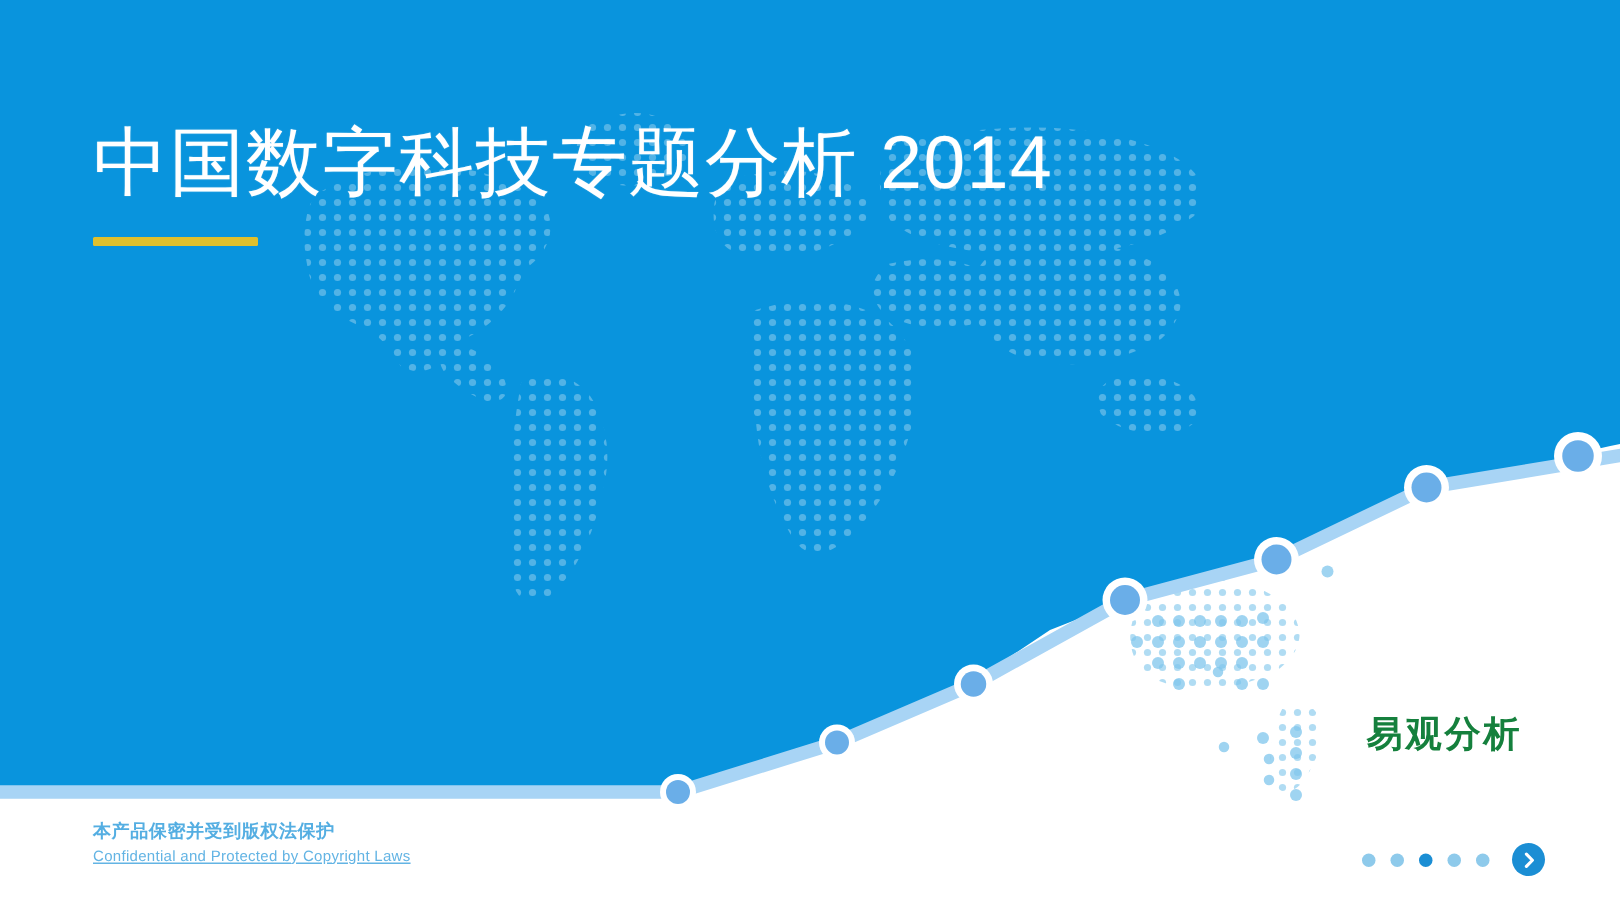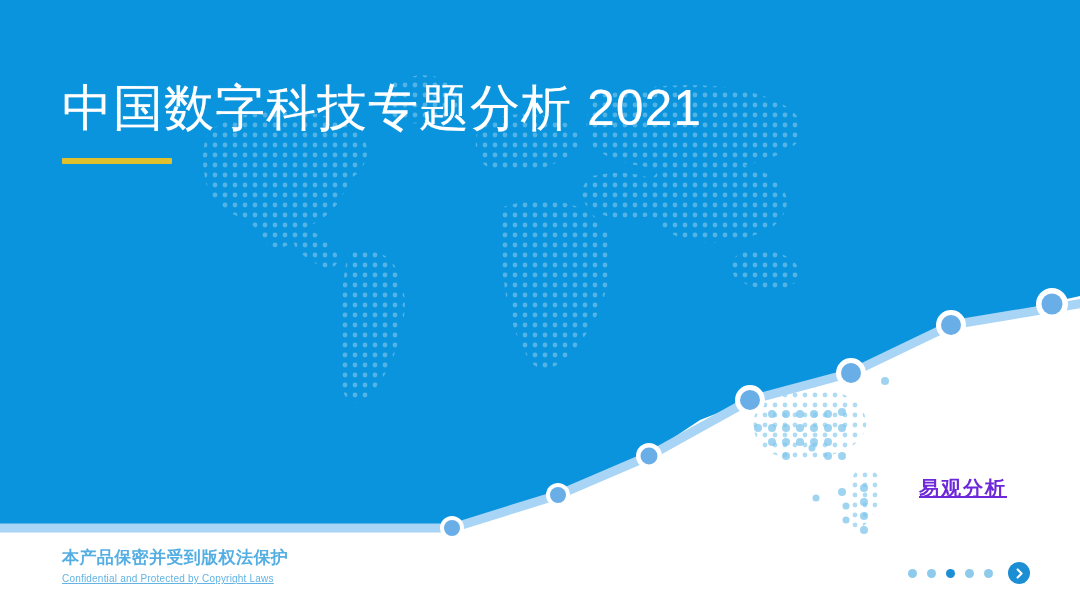--- a/index.html
+++ b/index.html
@@ -55,21 +55,21 @@
 
   
   .footer-note {
     position: absolute;
     left: 62px;
     top: 545px;
     line-height: 1.55;
   }
   .footer-note .cn {
     display: block;
-    font-size: 17px;
+    font-size: 12px;
     font-weight: 700;
     color: #54aee2;
     letter-spacing: 0.4px;
   }
   .footer-note .en {
     display: block;
     font-size: 10px;
     font-weight: 400;
     color: #63b4e4;
     letter-spacing: 0.2px;
@@ -85,26 +85,25 @@
     text-align: center;
     user-select: none;
   }
   .brand-wordmark {
     position: relative;
     height: 34px;
   }
   .brand-wordmark svg { display: block; }
   .brand-cn {
     margin-top: 1px;
-    font-size: 20px;
+    font-size: 24px;
     font-weight: 700;
-    color: #6d28d9;
+    color: #15803d;
     letter-spacing: 2px;
     line-height: 1.1;
-    text-decoration: underline;
   }
 
   
   .pager {
     position: absolute;
     left: 908px;
     top: 562px;
     display: flex;
     align-items: center;
     gap: 10px;
@@ -233,21 +232,21 @@
       <circle cx="864" cy="502" r="4"></circle>
         <circle cx="846" cy="506" r="3.5"></circle>
       <circle cx="864" cy="516" r="4"></circle>
         <circle cx="846" cy="520" r="3.5"></circle>
       <circle cx="864" cy="530" r="4"></circle>
       <circle cx="816" cy="498" r="3.5"></circle>
     </g>
   </svg>
 
   <div class="title-block">
-    <h1 class="slide-title">中国数字科技专题分析 2021</h1>
+    <h1 class="slide-title">中国数字科技专题分析 2014</h1>
     <div class="title-rule"></div>
   </div>
 
   <div class="footer-note">
     <span class="cn">本产品保密并受到版权法保护</span>
     <span class="en">Confidential and Protected by Copyright Laws</span>
   </div>
 
   <div class="brand">
     <div class="brand-cn">易观分析</div>

